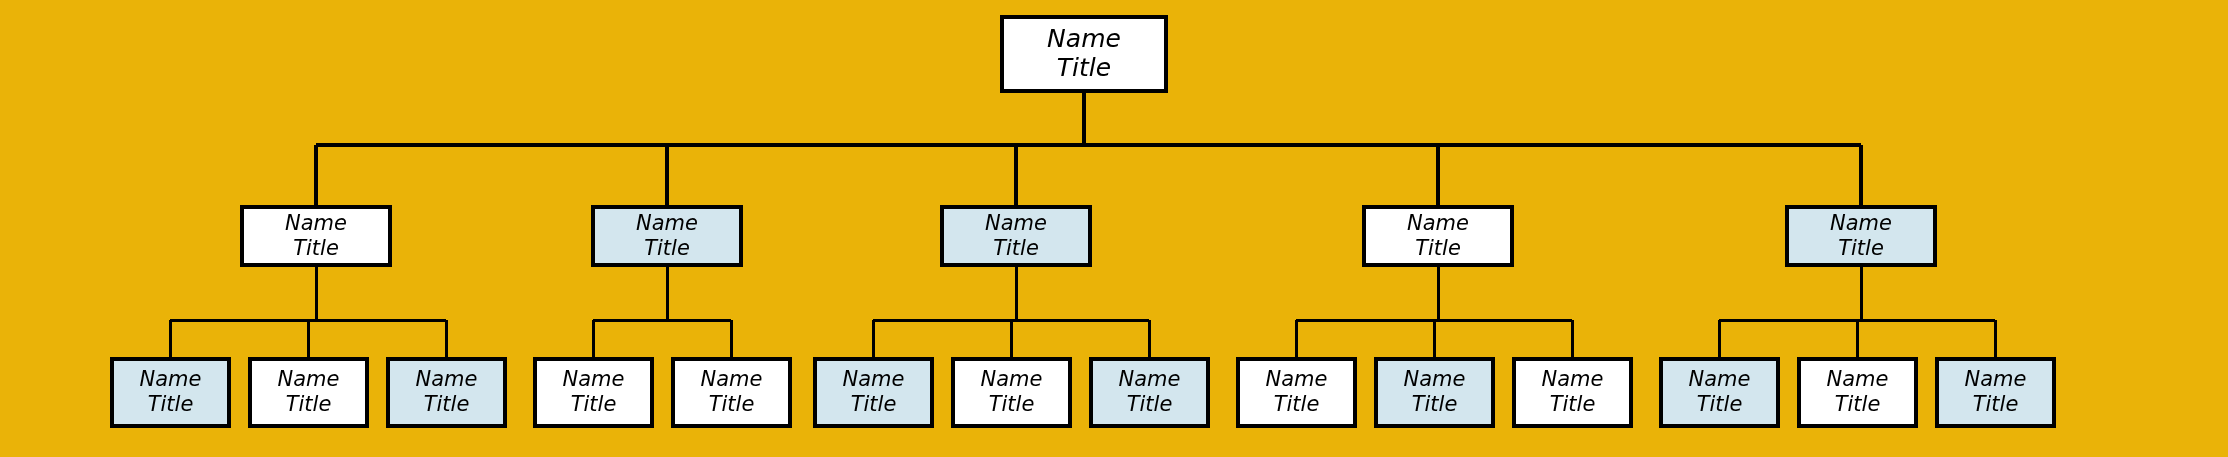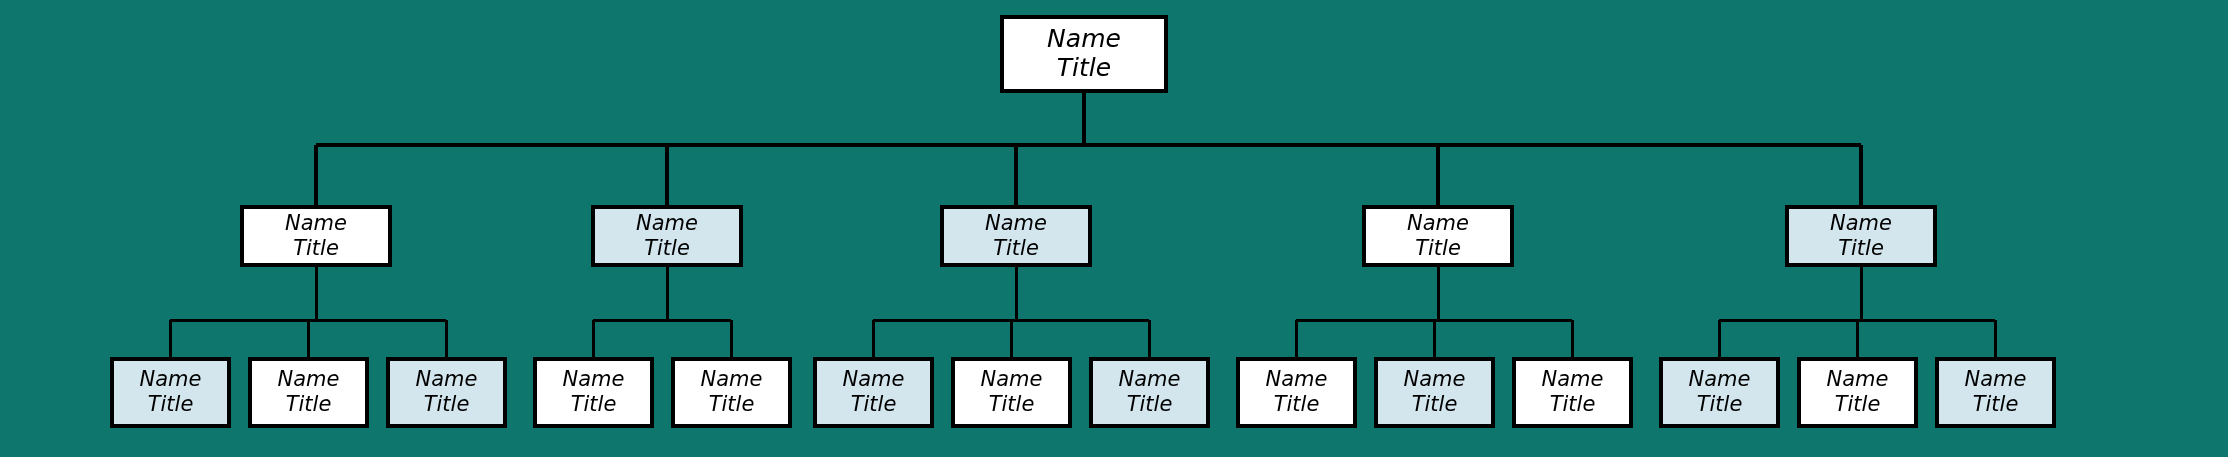--- a/index.html
+++ b/index.html
@@ -10,21 +10,21 @@
   body {
     width: 2228px;
     height: 457px;
     font-family: "DejaVu Sans", sans-serif;
     overflow: hidden;
   }
   #org-chart-root {
     position: relative;
     width: 2228px;
     height: 457px;
-    background: #0f766e;
+    background: #eab308;
   }
   svg#chart-svg {
     display: block;
     width: 2228px;
     height: 457px;
   }
   .connector {
     stroke: #000000;
     fill: none;
     shape-rendering: crispEdges;

